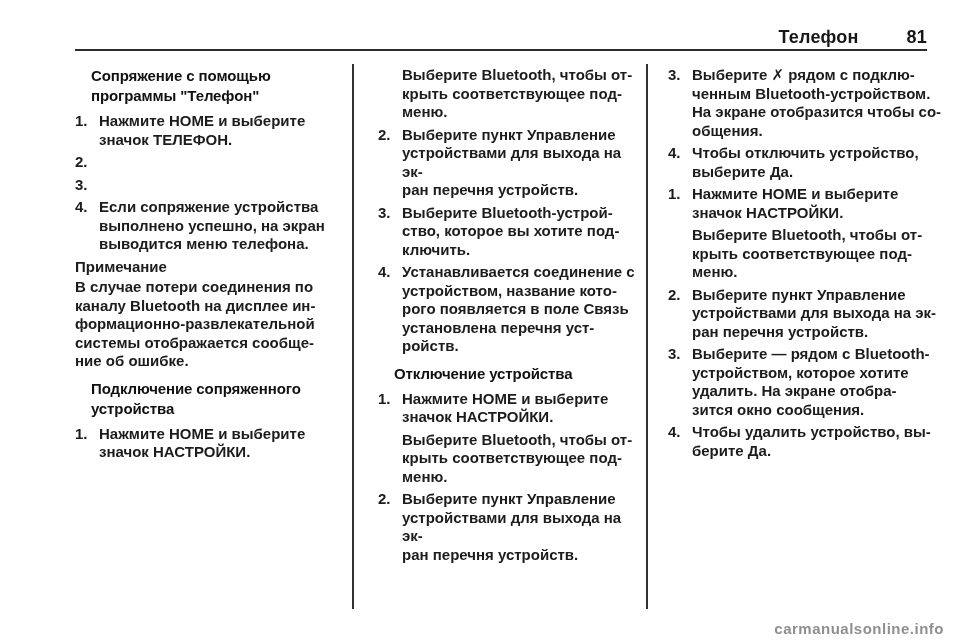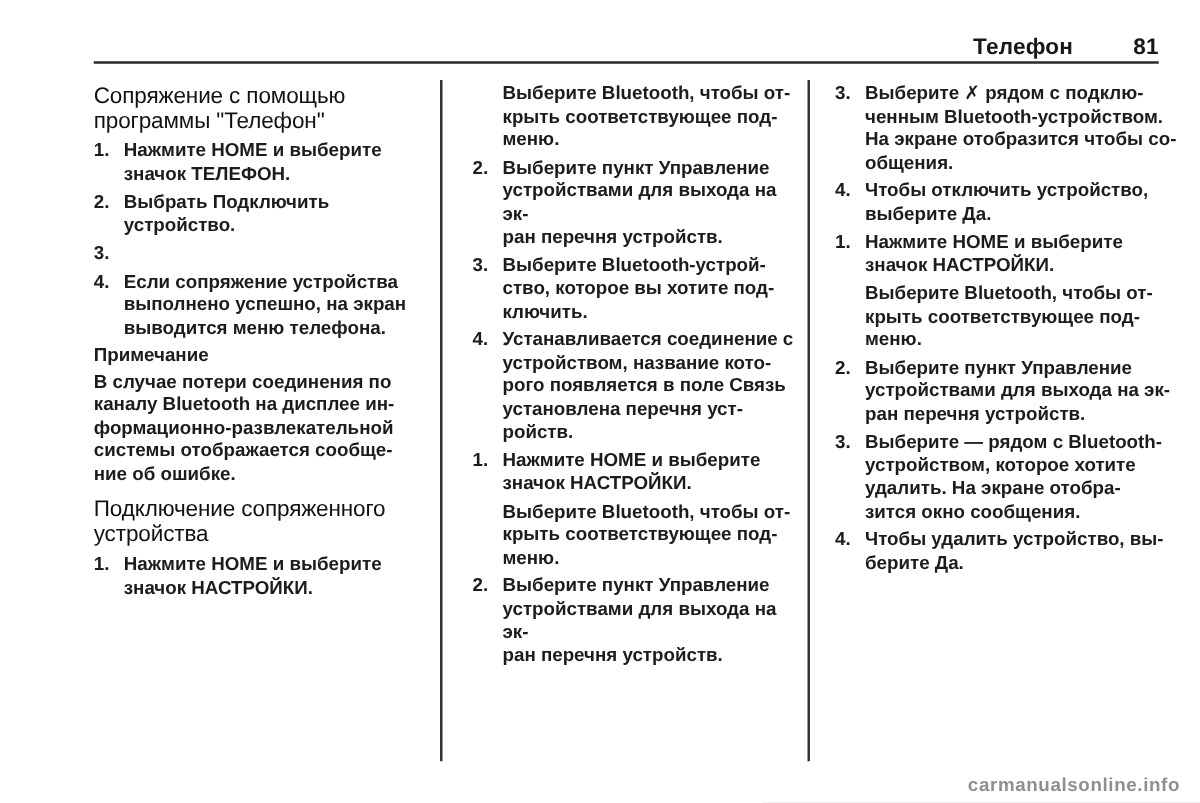--- a/index.html
+++ b/index.html
@@ -14,22 +14,22 @@
     font-size:18px;font-weight:700;color:#171717;letter-spacing:.2px;
   }
   .hdr-rule{position:absolute;left:75px;top:49px;width:852px;height:2px;background:#2b2b2b;}
   .colsep{position:absolute;top:64px;height:545px;width:2px;background:#333;}
   .sep1{left:352px;} .sep2{left:646px;}
   .col{position:absolute;top:66px;font-size:15px;line-height:18.5px;font-weight:600;}
   .col1{left:75px;width:272px;}
   .col2{left:378px;width:262px;}
   .col3{left:668px;width:277px;}
   .heading{
-    font-size:18px;line-height:20px;font-weight:400;color:#111;
-    margin:0 0 6px 0;white-space:pre-line;letter-spacing:-.1px;
+    font-size:15px;line-height:20px;font-weight:700;color:#111;
+    margin:0 0 6px 16px;white-space:pre-line;letter-spacing:-.1px;
   }
   .heading.mt{margin-top:8px;}
   .item{display:flex;margin:0 0 4px 0;}
   .num{flex:none;width:24px;}
   .txt{white-space:pre-line;}
   .para{margin:0 0 4px 24px;white-space:pre-line;}
   .note-h{margin:1px 0 2px 0;white-space:pre-line;}
   .note-b{margin:0 0 4px 0;white-space:pre-line;}
   .watermark{
     position:absolute;right:16px;bottom:5px;
@@ -53,22 +53,20 @@
   <div class="col col1">
     <div class="heading">Сопряжение с помощью
 программы "Телефон"</div>
     <div class="item">
       <span class="num">1.</span>
       <div class="txt">Нажмите HOME и выберите
 значок ТЕЛЕФОН.</div>
     </div>
     <div class="item">
       <span class="num">2.</span>
-      <div class="txt">Выбрать Подключить
-устройство.</div>
     </div>
     <div class="item">
       <span class="num">3.</span>
     </div>
     <div class="item">
       <span class="num">4.</span>
       <div class="txt">Если сопряжение устройства
 выполнено успешно, на экран
 выводится меню телефона.</div>
     </div>
@@ -104,20 +102,21 @@
 ключить.</div>
     </div>
     <div class="item">
       <span class="num">4.</span>
       <div class="txt">Устанавливается соединение с
 устройством, название кото-
 рого появляется в поле Связь
 установлена перечня уст-
 ройств.</div>
     </div>
+    <div class="heading mt">Отключение устройства</div>
     <div class="item">
       <span class="num">1.</span>
       <div class="txt">Нажмите HOME и выберите
 значок НАСТРОЙКИ.</div>
     </div>
     <div class="para">Выберите Bluetooth, чтобы от-
 крыть соответствующее под-
 меню.</div>
     <div class="item">
       <span class="num">2.</span>

